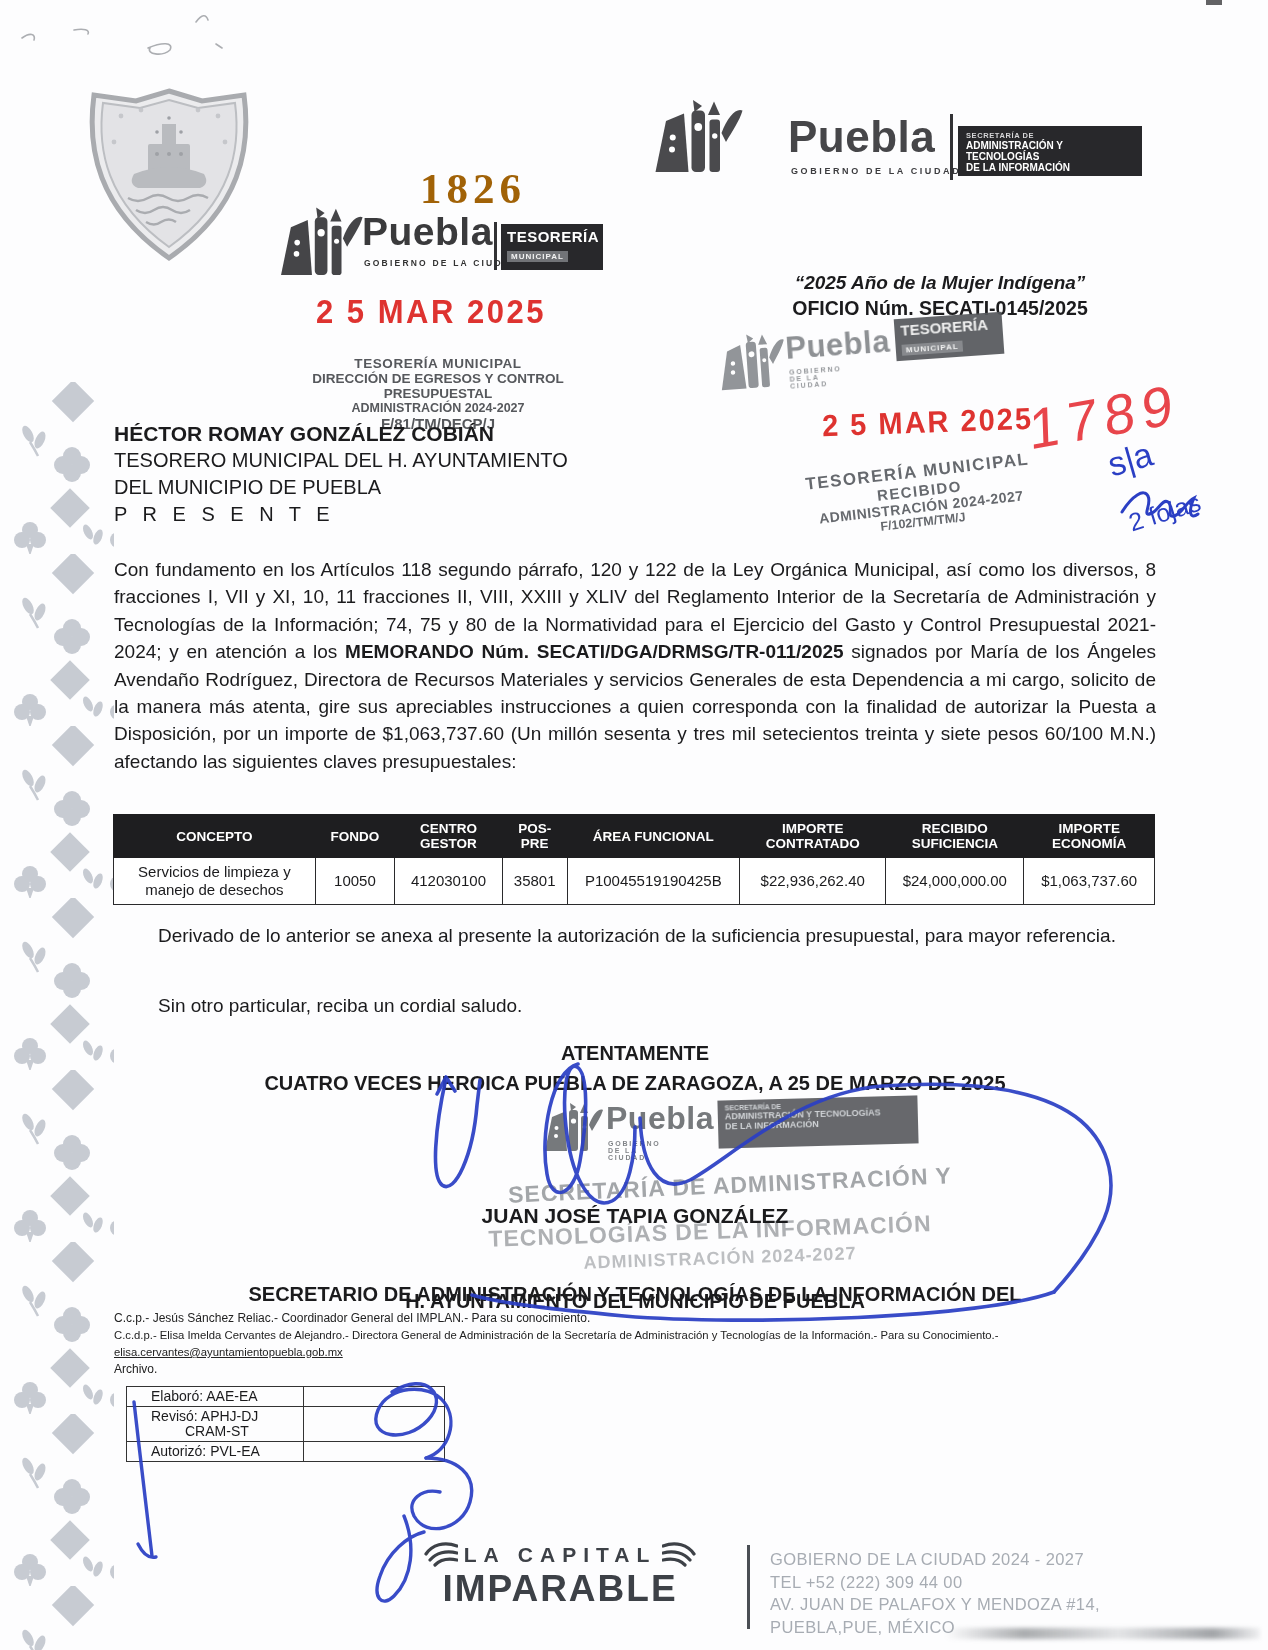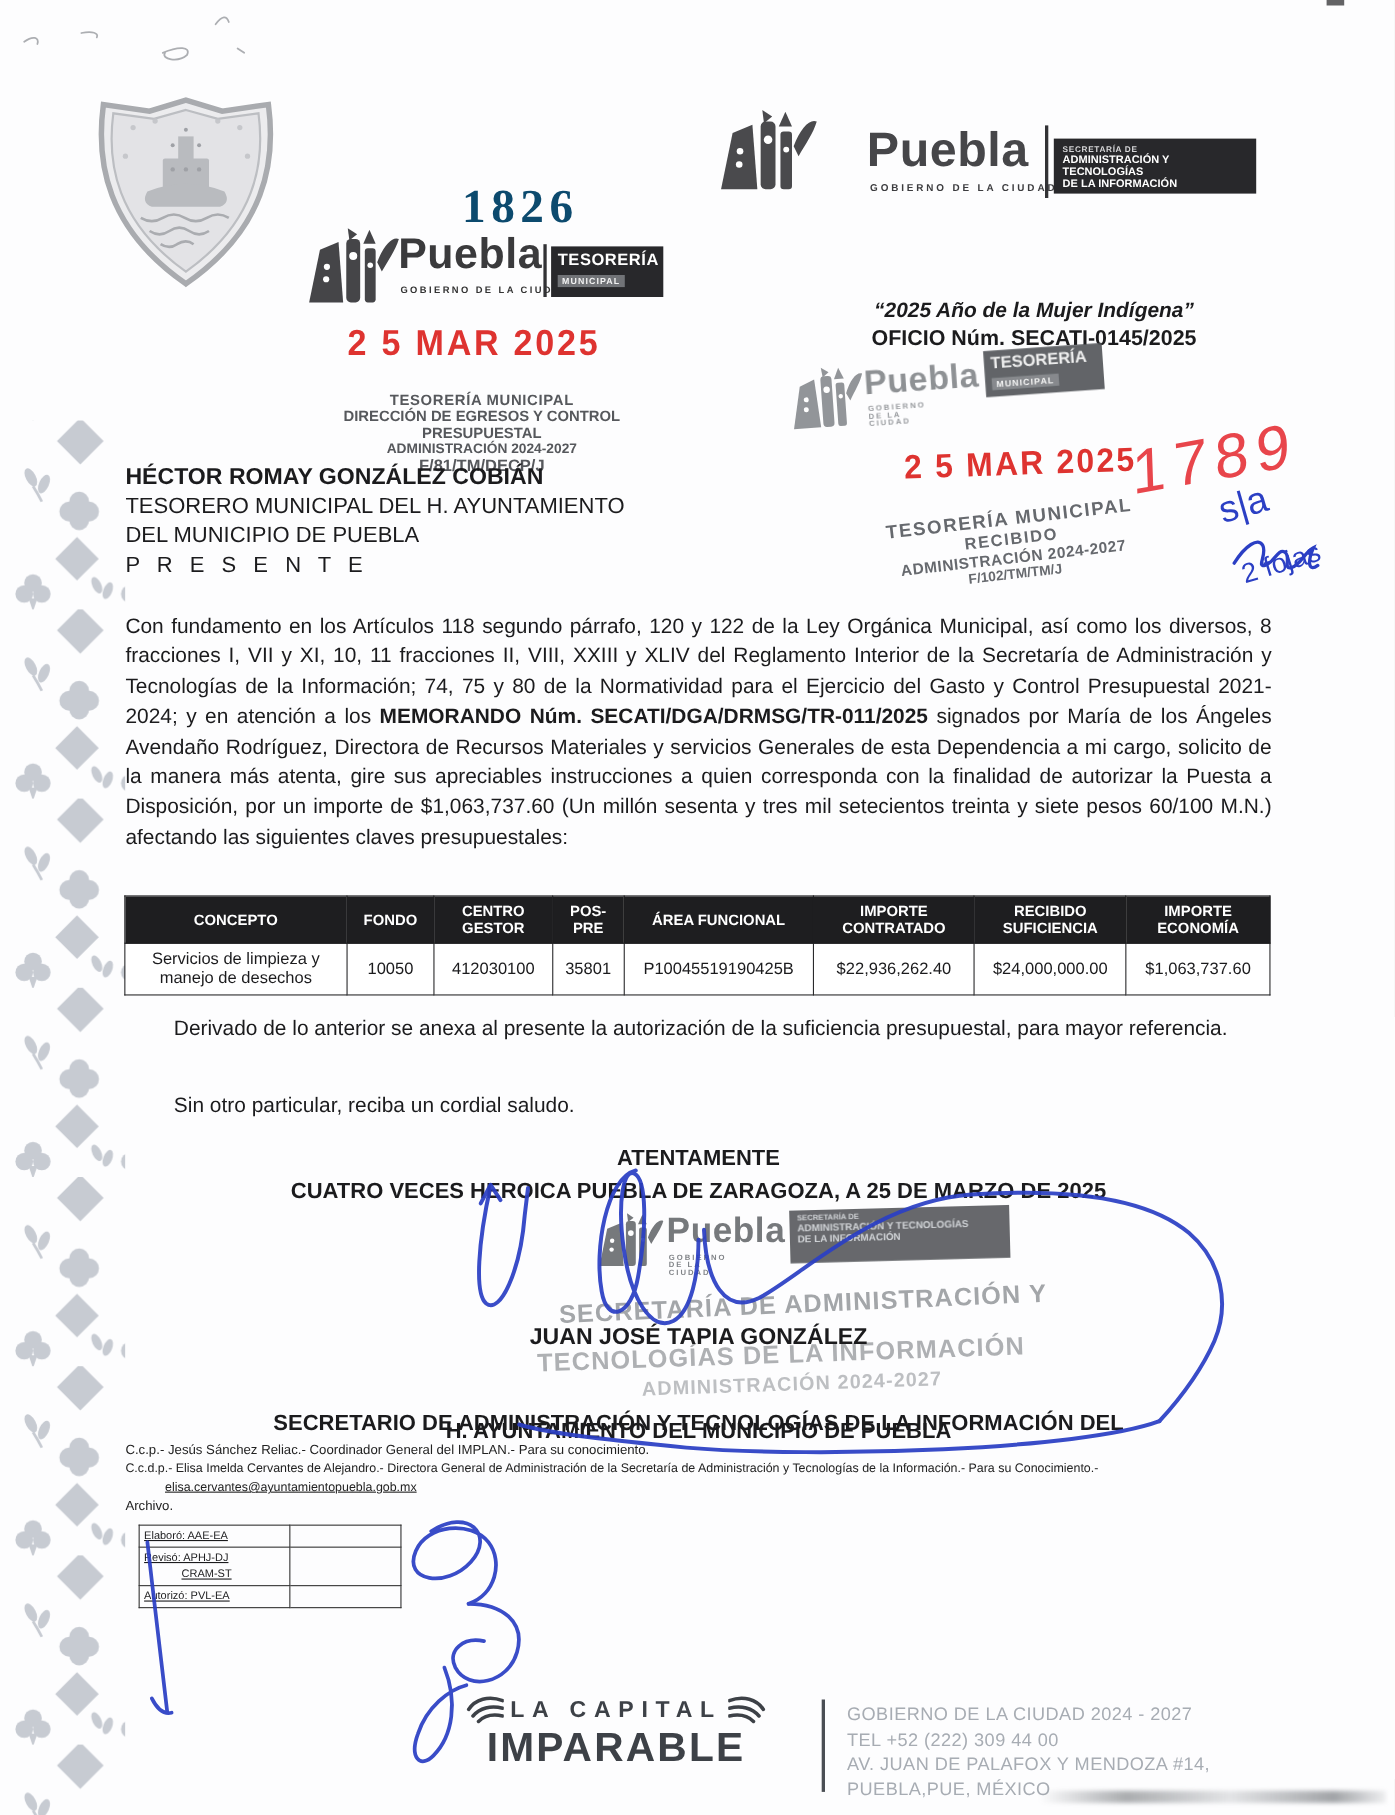--- a/index.html
+++ b/index.html
@@ -35,21 +35,21 @@
   
   .ghost{color:#94979b;font-weight:700;letter-spacing:1px;}
   .sig-name{font-weight:800;font-size:21px;position:relative;z-index:3;}
   .sig-title{font-weight:800;font-size:20px;position:relative;z-index:3;}
 
   
   .ccp{font-size:12px;line-height:17px;color:#222;}
 
   
   table.stable{border-collapse:collapse;}
-  table.stable td{border:1.6px solid #333;font-size:10px;padding:2px 4px;line-height:15px;background:transparent;text-decoration:underline;}
+  table.stable td{border:1.6px solid #333;font-size:14px;padding:2px 24px;line-height:15px;background:transparent;}
 
   
   .foot-logo{color:#3d4147;font-weight:800;}
   .foot-addr{font-size:16.5px;line-height:22.5px;color:#a7acb3;letter-spacing:.4px;}
   .smudge{background:linear-gradient(90deg, rgba(90,95,100,0) 0%, rgba(70,75,80,.45) 25%,
            rgba(110,115,120,.18) 55%, rgba(70,75,82,.5) 85%, rgba(120,124,128,.1) 100%);
           filter:blur(2px);}
   .ink{pointer-events:none;}
 </style>
 </head>
@@ -142,21 +142,21 @@
     <g fill="#c3c5c9" opacity=".9">
       <circle cx="35" cy="30" r="2.4"></circle>
         <circle cx="55" cy="24" r="2.4"></circle>
         <circle cx="112" cy="24" r="2.4"></circle>
       <circle cx="132" cy="30" r="2.4"></circle>
         <circle cx="28" cy="56" r="2.4"></circle>
         <circle cx="139" cy="56" r="2.4"></circle>
     </g>
   </svg>
 
-  <div class="abs" style="left:420px;top:164px;font-family:'Liberation Serif',serif;font-size:43px;letter-spacing:5px;color:#0c4a6e;font-weight:700;">1826</div>
+  <div class="abs" style="left:420px;top:164px;font-family:'Liberation Serif',serif;font-size:43px;letter-spacing:5px;color:#a16207;font-weight:700;">1826</div>
 
   <svg class="abs" style="left:274px;top:204px;color:#454548;" width="90" height="80">
       <use href="#talavera"></use>
     </svg>
   <div class="abs brand soft" style="left:362px;top:210px;font-size:39px;color:#3a3a3c;">Puebla</div>
   <div class="abs tagline" style="left:364px;top:258px;color:#333;">GOBIERNO DE LA CIUDAD</div>
   <div class="abs vdiv" style="left:494px;top:222px;width:3px;height:48px;"></div>
   <div class="abs blackbox" style="left:501px;top:224px;width:102px;height:46px;padding:4px 6px;box-sizing:border-box;">
     <div style="font-size:15px;font-weight:800;letter-spacing:.5px;">TESORERÍA</div>
     <span class="muni-chip">MUNICIPAL</span>
@@ -279,21 +279,21 @@
   <div class="abs ghost center" style="left:400px;top:1218px;width:620px;font-size:23px;transform:rotate(-2deg);opacity:.75;z-index:1;">TECNOLOGÍAS DE LA INFORMACIÓN</div>
   <div class="abs ghost center" style="left:440px;top:1248px;width:560px;font-size:18px;transform:rotate(-2deg);opacity:.6;z-index:1;">ADMINISTRACIÓN 2024-2027</div>
 
   <div class="abs center sig-name" style="left:114px;top:1204px;width:1042px;">JUAN JOSÉ TAPIA GONZÁLEZ</div>
   <div class="abs center sig-title" style="left:114px;top:1266px;width:1042px;">H. AYUNTAMIENTO DEL MUNICIPIO DE PUEBLA</div>
   <div class="abs center sig-title" style="left:114px;top:1236px;width:1042px;">SECRETARIO DE ADMINISTRACIÓN Y TECNOLOGÍAS DE LA INFORMACIÓN DEL</div>
 
   <div class="abs ccp" style="left:114px;top:1310px;width:1110px;">
     <div>C.c.p.- Jesús Sánchez Reliac.- Coordinador General del IMPLAN.- Para su conocimiento.</div>
     <div style="font-size:11.3px;">C.c.d.p.- Elisa Imelda Cervantes de Alejandro.- Directora General de Administración de la Secretaría de Administración y Tecnologías de la Información.- Para su Conocimiento.-</div>
-    <div style="font-size:11.3px;text-decoration:underline;margin-left:36px;">elisa.cervantes@ayuntamientopuebla.gob.mx</div>
+    <div style="font-size:11.3px;text-decoration:underline;">elisa.cervantes@ayuntamientopuebla.gob.mx</div>
     <div>Archivo.</div>
   </div>
 
   <table class="stable abs" style="left:126px;top:1386px;">
     <tbody>
         <tr>
       <td style="width:128px;">Elaboró: AAE-EA</td>
       <td style="width:92px;"></td>
     </tr>
     <tr>

